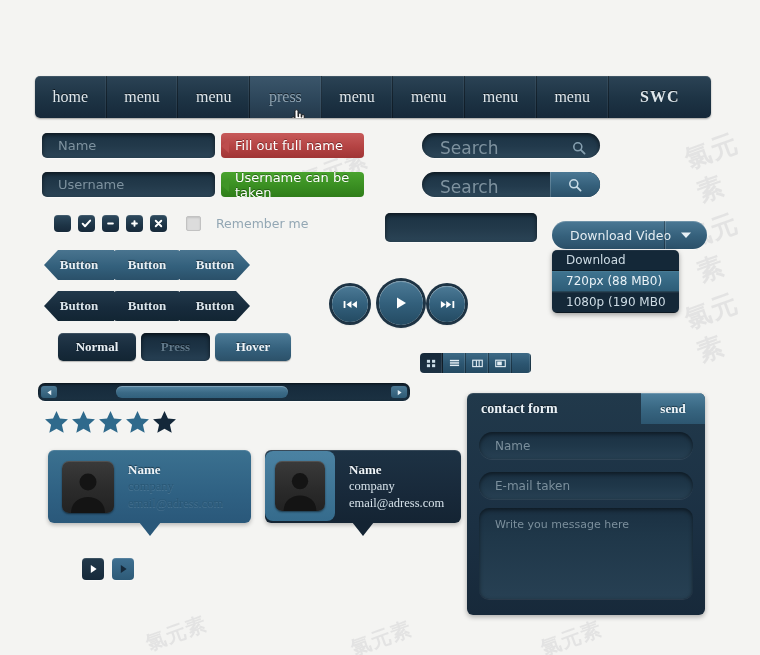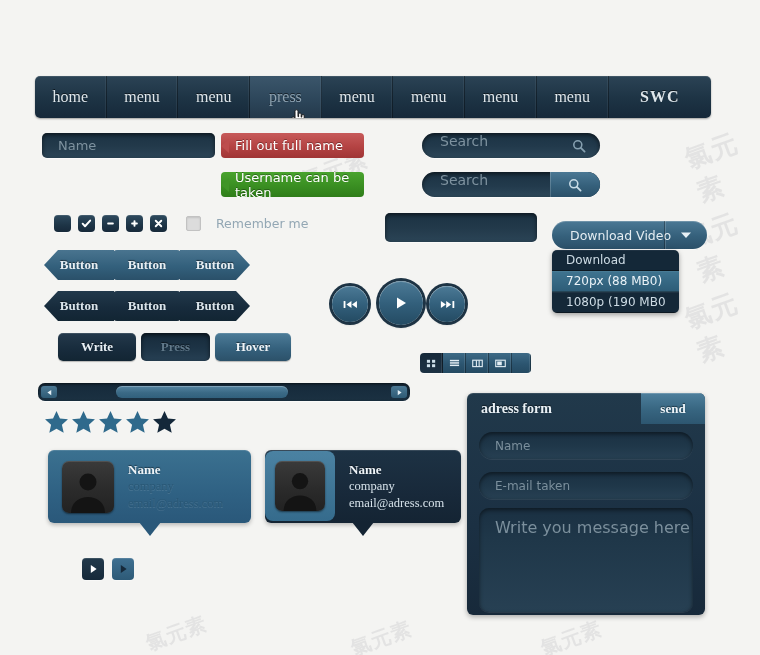--- a/index.html
+++ b/index.html
@@ -91,23 +91,23 @@
   .tip.red { background: linear-gradient(#c75a5a, #b44343 55%, #a03535); }
   .tip.red:before { border-right-color: #bd4d4d; }
   .tip.green { background: linear-gradient(#49a32e, #3a8f22 55%, #2f7d1a); }
   .tip.green:before { border-right-color: #3f9527; }
 
   
   .search {
     border-radius: 18px;
     background: linear-gradient(#1b3243, #223a4c 55%, #2d4759);
     box-shadow: inset 0 2px 4px rgba(0,0,0,0.55), 0 1px 0 rgba(255,255,255,0.55);
-    display: flex; align-items: flex-start;
+    display: flex; align-items: flex-end;
     padding-left: 18px;
-    color: #7d929f; font-size: 14px;
+    color: #7d929f; font-size: 17px;
     font-family: "DejaVu Sans", sans-serif;
     position: relative;
     box-sizing: border-box;
   }
   .mag {
     position: absolute; right: 14px; top: 50%; margin-top: -7px;
     width: 14px; height: 14px;
   }
   .search-btn {
     position: absolute; right: 0; top: 0; bottom: 0; width: 50px;
@@ -331,25 +331,25 @@
     border-radius: 14px;
     background: linear-gradient(#1a3042, #1f3749 50%, #274053);
     box-shadow: inset 0 2px 4px rgba(0,0,0,0.5), 0 1px 0 rgba(255,255,255,0.08);
     color: #7b8f9c; font-size: 12px;
     font-family: "DejaVu Sans", sans-serif;
     padding-left: 16px;
     display: flex; align-items: center;
     box-sizing: border-box;
   }
   .cf-area {
-    margin: 9px 12px 0 12px; height: 104px;
+    margin: 9px 12px 0 12px; height: 91px;
     border-radius: 10px;
     background: linear-gradient(#1a3042, #1f3749 30%, #274053);
     box-shadow: inset 0 2px 4px rgba(0,0,0,0.5), 0 1px 0 rgba(255,255,255,0.08);
-    color: #7b8f9c; font-size: 16px;
+    color: #7b8f9c; font-size: 11px;
     font-family: "DejaVu Sans", sans-serif;
     padding: 10px 0 0 16px;
     box-sizing: border-box;
   }
 
   .absbox { position: absolute; }
 </style>
 </head>
 <body>
 
@@ -383,20 +383,23 @@
     <div class="nav-item wide">SWC</div>
   </div>
 
   <div class="txt-input absbox" style="left:42px; top:133px; width:173px; height:25px;">
     <span class="ph">Name</span>
   </div>
   <div class="tip red absbox" style="left:221px; top:133px; width:143px; height:25px;">
     <span>Fill out full name</span>
   </div>
 
+  <div class="txt-input absbox" style="left:42px; top:172px; width:173px; height:25px;">
+    <span class="ph">Username</span>
+  </div>
   <div class="tip green absbox" style="left:221px; top:172px; width:143px; height:25px;">
     <span>Username can be taken</span>
   </div>
 
   <div class="search absbox" style="left:422px; top:133px; width:178px; height:25px;">
     <span class="ph">Search</span>
     <span class="mag">
       <svg viewBox="0 0 14 14" width="14" height="14">
         <circle cx="5.8" cy="5.8" r="4" fill="none" stroke="#86a0b0" stroke-width="1.6"></circle>
         <line x1="8.8" y1="8.8" x2="12.6" y2="12.6" stroke="#86a0b0" stroke-width="1.8" stroke-linecap="round"></line>
@@ -455,21 +458,21 @@
     <span>Button</span>
   </div>
   <div class="abtn dark rect absbox" style="left:113px; top:291px; width:68px;">
     <span>Button</span>
   </div>
   <div class="abtn dark rarr absbox" style="left:180px; top:291px; width:70px;">
     <span>Button</span>
   </div>
 
   <div class="sbtn normal absbox" style="left:58px; top:333px; width:78px;">
-    <span>Write</span>
+    <span>Normal</span>
   </div>
   <div class="sbtn press absbox" style="left:141px; top:333px; width:69px;">
     <span>Press</span>
   </div>
   <div class="sbtn hover absbox" style="left:215px; top:333px; width:76px;">
     <span>Hover</span>
   </div>
 
   <div class="txt-input absbox" style="left:385px; top:213px; width:152px; height:29px;"></div>
 
@@ -624,21 +627,21 @@
       </svg>
   </div>
   <div class="psq light absbox" style="left:112px; top:558px;">
     <svg viewBox="0 0 10 11" width="9" height="10">
         <path d="M2 1v9l6.5-4.5z" fill="#16293a"></path>
       </svg>
   </div>
 
   <div class="cform">
     <div class="cform-head">
-      <span class="cform-title">adress form</span>
+      <span class="cform-title">contact form</span>
       <div class="send-btn">
         <span>send</span>
       </div>
     </div>
     <div class="cf-field" style="height:27px;">
       <span>Name</span>
     </div>
     <div class="cf-field" style="height:27px; margin-top:13px;">
       <span>E-mail taken</span>
     </div>

